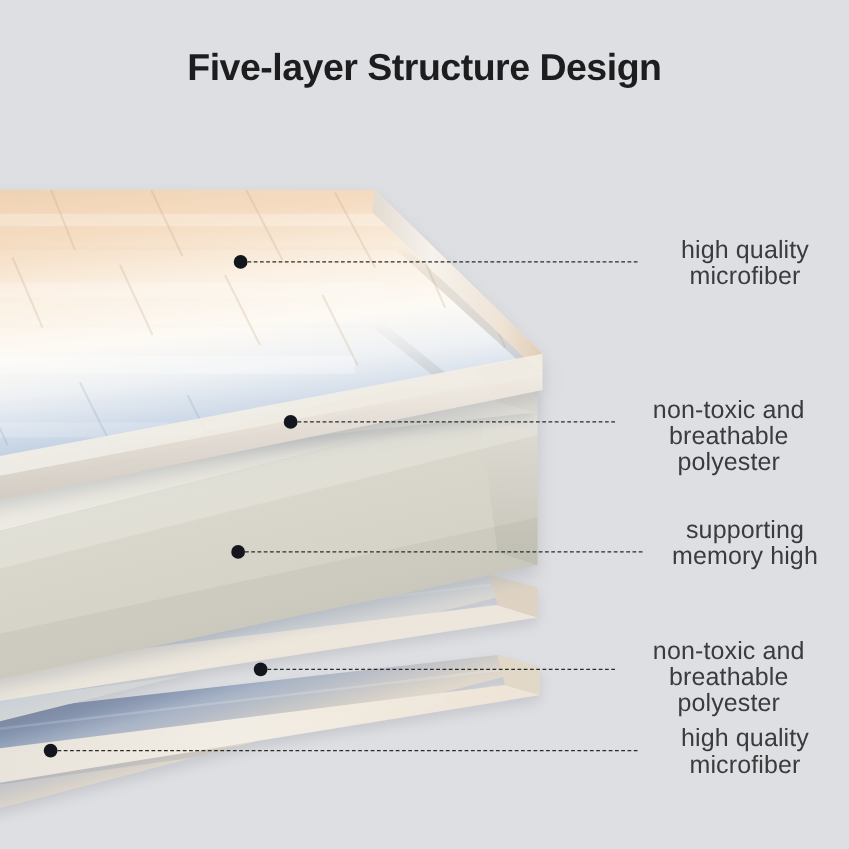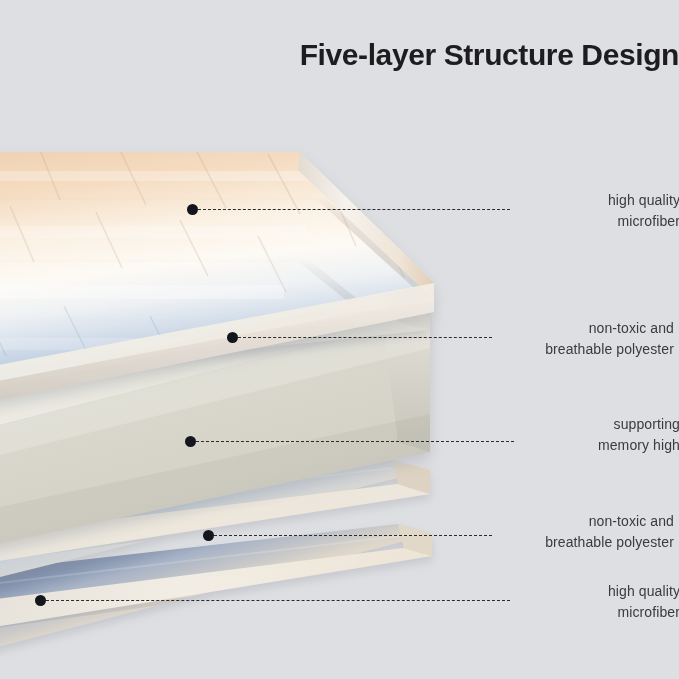--- a/index.html
+++ b/index.html
@@ -12,21 +12,21 @@
   #infographic{
     position:absolute;inset:0;
     width:679px;height:679px;
     background:#dedfe2;
   }
 
   
   .title{
     position:absolute;
     left:0;right:0;top:38px;
-    text-align:right;
+    text-align:center;
     font-family:"Liberation Sans", sans-serif;
     font-size:30px;
     font-weight:bold;
     letter-spacing:-0.4px;
     color:#1d1d1f;
     white-space:nowrap;
   }
 
   
   .stack{
@@ -36,25 +36,25 @@
   }
 
   
   .callout{
     position:absolute;
     display:block;
   }
   .callout-label{
     position:absolute;
     font-family:"Liberation Sans", sans-serif;
-    font-size:14px;
+    font-size:20px;
     font-weight:400;
     line-height:21px;
     color:#3b3b3d;
-    text-align:right;
+    text-align:center;
     white-space:pre-line;
     letter-spacing:0.1px;
   }
   .dot{
     position:absolute;
     width:11px;height:11px;
     border-radius:50%;
     background:#14161e;
   }
   .leader{

